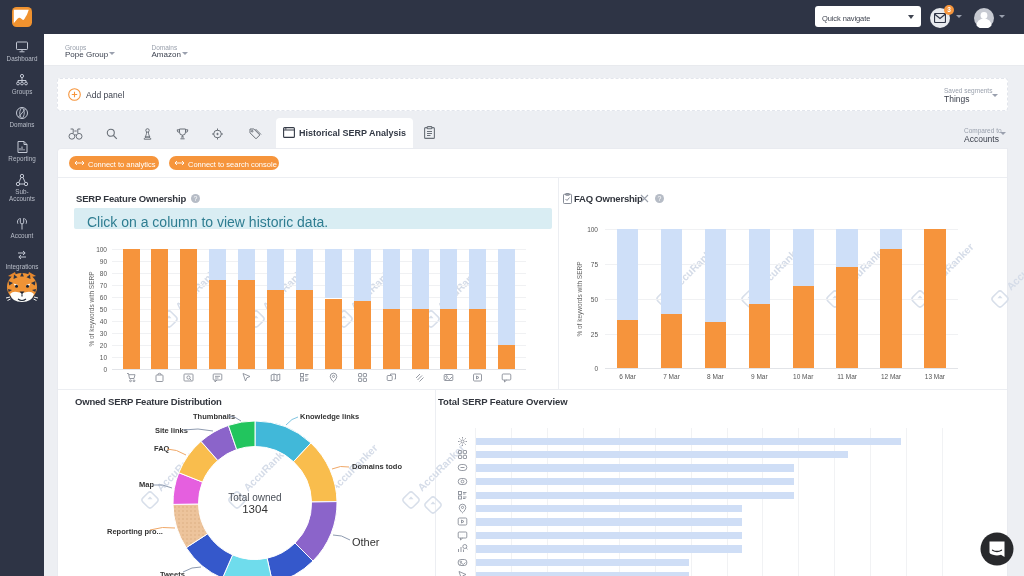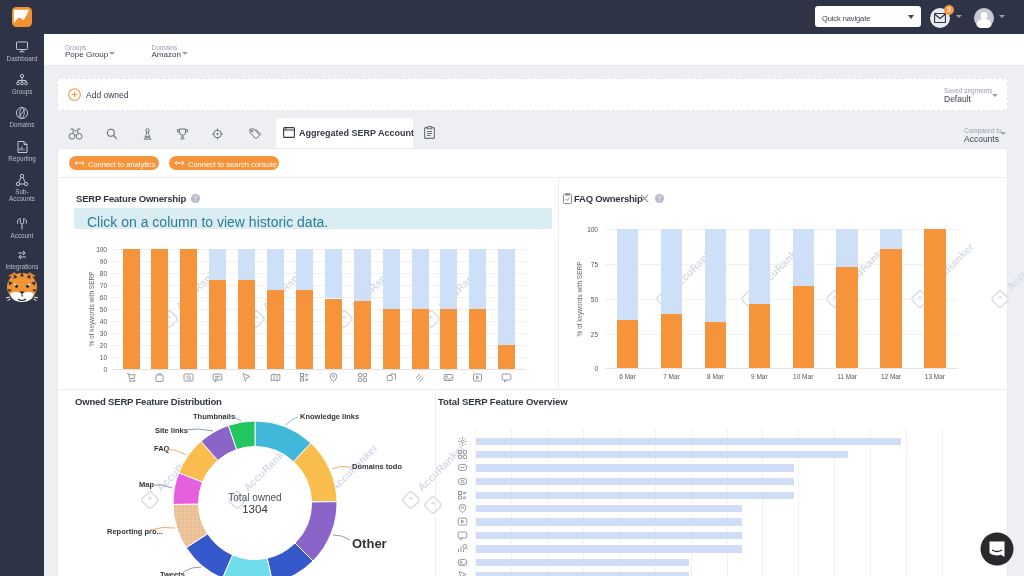--- a/index.html
+++ b/index.html
@@ -26,23 +26,23 @@
 <div class="abs" style="left:65px;top:50px;font-size:8px;color:#3c4250">Pope Group</div>
 <div class="abs" style="left:108.5px;top:52px;width:0;height:0;border-left:3px solid transparent;border-right:3px solid transparent;border-top:3.5px solid #9aa0ae"></div>
 <div class="abs" style="left:151.5px;top:44px;font-size:6.5px;color:#9aa1ad">Domains</div>
 <div class="abs" style="left:151.5px;top:50px;font-size:8px;color:#3c4250">Amazon</div>
 <div class="abs" style="left:181.5px;top:52px;width:0;height:0;border-left:3px solid transparent;border-right:3px solid transparent;border-top:3.5px solid #9aa0ae"></div>
 <div class="abs" style="left:57px;top:78px;width:951px;height:33px;background:#fff;border:1px dashed #e2e5ec;border-radius:3px"></div>
 <svg class="abs" style="left:68px;top:88px" width="13" height="13" viewBox="0 0 13 13">
     <circle cx="6.5" cy="6.5" r="5.8" fill="none" stroke="#f6953c" stroke-width="1.1"></circle>
     <path d="M6.5,3.8 v5.4 M3.8,6.5 h5.4" stroke="#f6953c" stroke-width="1.1"></path>
   </svg>
-<div class="abs" style="left:86px;top:90px;font-size:8.5px;color:#3a3f4b">Add owned</div>
+<div class="abs" style="left:86px;top:90px;font-size:8.5px;color:#3a3f4b">Add panel</div>
 <div class="abs" style="left:944px;top:87px;font-size:6.5px;color:#9aa1ad">Saved segments</div>
-<div class="abs" style="left:944px;top:94px;font-size:8.5px;color:#3a3f4b">Default</div>
+<div class="abs" style="left:944px;top:94px;font-size:8.5px;color:#3a3f4b">Things</div>
 <div class="abs" style="left:991.5px;top:94px;width:0;height:0;border-left:3px solid transparent;border-right:3px solid transparent;border-top:3.5px solid #9aa0ae"></div>
 <svg class="abs" style="left:68px;top:128px" width="15" height="12" viewBox="0 0 15 12">
     <g fill="none" stroke="#6a7078" stroke-width="1">
 <path d="M2.6,1 h2.6 v4 M12.4,1 h-2.6 v4"></path>
       <circle cx="3.9" cy="8.3" r="2.9"></circle>
       <circle cx="11.1" cy="8.3" r="2.9"></circle>
       <path d="M6.8,7 a1.5,1.5 0 0 1 1.4,0"></path>
       <path d="M6.3,3 h2.4"></path>
     </g>
   </svg>
@@ -80,21 +80,21 @@
       <circle cx="3.2" cy="3.2" r="0.8"></circle>
     </g>
   </svg>
 <div class="abs" style="left:276px;top:118px;width:137px;height:31px;background:#fff;border-radius:4px 4px 0 0"></div>
 <svg class="abs" style="left:283px;top:127px" width="12" height="11" viewBox="0 0 12 11">
     <g fill="none" stroke="#343a46" stroke-width="1.1">
       <rect x="0.6" y="0.6" width="10.8" height="9.8" rx="1"></rect>
       <path d="M0.6,3 h10.8 M2.2,1.8 h1.2"></path>
     </g>
   </svg>
-<div class="abs" style="left:299px;top:128px;font-size:9px;font-weight:bold;color:#343a46">Aggregated SERP Account</div>
+<div class="abs" style="left:299px;top:128px;font-size:9px;font-weight:bold;color:#343a46">Historical SERP Analysis</div>
 <svg class="abs" style="left:424px;top:126px" width="11" height="13" viewBox="0 0 11 13">
     <g fill="none" stroke="#6a7078" stroke-width="1.1">
       <rect x="0.6" y="1.6" width="9.8" height="10.8" rx="1"></rect>
       <rect x="3.2" y="0.6" width="4.6" height="2.2" rx="0.6" fill="#f1f2f4"></rect>
       <path d="M3,5.5 h5 M3,7.5 h5 M3,9.5 h3.5"></path>
     </g>
   </svg>
 <div class="abs" style="left:964px;top:127px;font-size:6.5px;color:#9aa1ad">Compared to</div>
 <div class="abs" style="left:964px;top:133.5px;font-size:8.5px;color:#3a3f4b">Accounts</div>
 <div class="abs" style="left:999.5px;top:132px;width:0;height:0;border-left:3px solid transparent;border-right:3px solid transparent;border-top:3.5px solid #9aa0ae"></div>
@@ -427,21 +427,21 @@
   </svg>
 <div class="abs" style="left:215px;top:492px;width:80px;text-align:center;font-size:10px;color:#4a4f58">Total owned</div>
 <div class="abs" style="left:215px;top:503px;width:80px;text-align:center;font-size:11.5px;color:#333">1304</div>
 <div class="abs" style="left:193px;top:412px;font-size:7.5px;font-weight:bold;color:#333">Thumbnails</div>
 <div class="abs" style="left:300px;top:412px;font-size:7.5px;font-weight:bold;color:#333">Knowledge links</div>
 <div class="abs" style="left:155px;top:426px;font-size:7.5px;font-weight:bold;color:#333">Site links</div>
 <div class="abs" style="left:154px;top:444px;font-size:7.5px;font-weight:bold;color:#333">FAQ</div>
 <div class="abs" style="left:352px;top:462px;font-size:7.5px;font-weight:bold;color:#333">Domains todo</div>
 <div class="abs" style="left:139px;top:480px;font-size:7.5px;font-weight:bold;color:#333">Map</div>
 <div class="abs" style="left:107px;top:527px;font-size:7.5px;font-weight:bold;color:#333">Reporting pro...</div>
-<div class="abs" style="left:352px;top:536px;font-size:13px;font-weight:bold;color:#333">Other</div>
+<div class="abs" style="left:352px;top:536px;font-size:11px;font-weight:normal;color:#333">Other</div>
 <div class="abs" style="left:160px;top:570px;font-size:7.5px;font-weight:bold;color:#333">Tweets</div>
 <svg class="abs" style="left:90px;top:405px" width="320" height="171" viewBox="0 0 320 171">
     <g stroke-width="1">
       <path d="M138,11 Q144.5,10.5 151,16" stroke="#8e9bb0" fill="none"></path>
       <path d="M208,12 Q202.0,13.0 196,20" stroke="#7fc4e0" fill="none"></path>
       <path d="M93,25 Q108.0,22.5 123,26" stroke="#8e9bb0" fill="none"></path>
       <path d="M77,44 Q86.5,44.0 96,50" stroke="#f0a868" fill="none"></path>
       <path d="M259,62 Q250.5,60.0 242,64" stroke="#f0a868" fill="none"></path>
       <path d="M63,80 Q72.5,78.5 82,83" stroke="#8e9bb0" fill="none"></path>
       <path d="M60,125 Q72.5,121.0 85,123" stroke="#f0a868" fill="none"></path>

